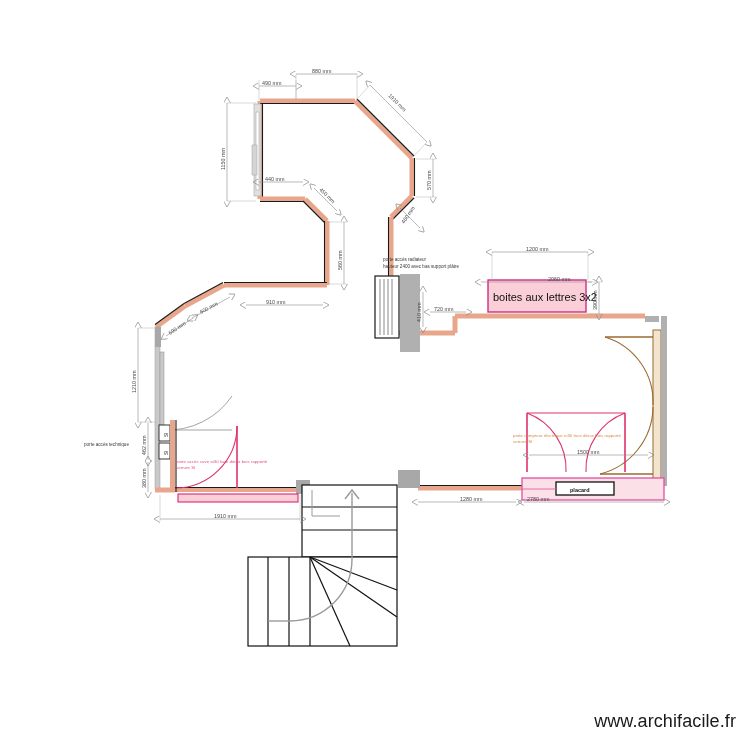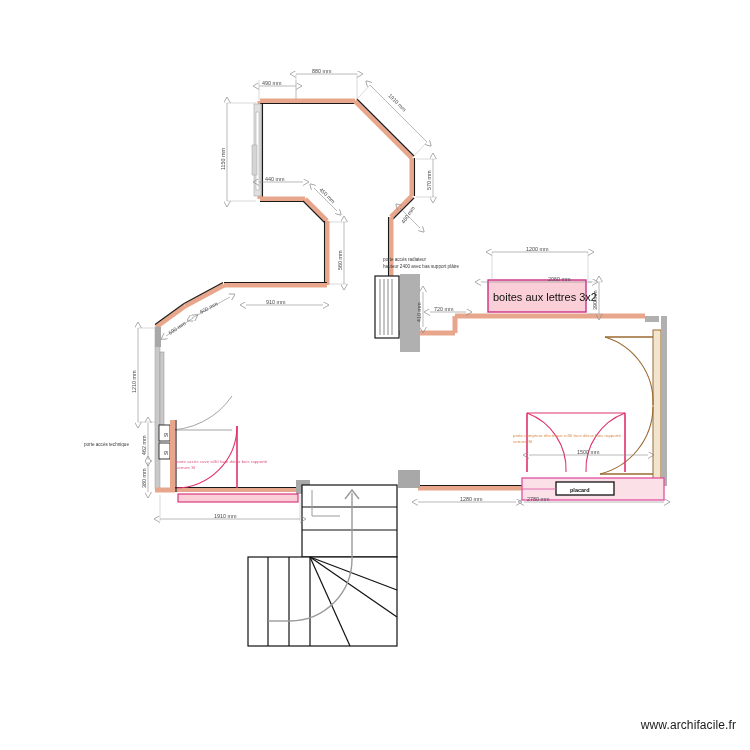--- a/index.html
+++ b/index.html
@@ -23,21 +23,21 @@
   }
   #plan-svg {
     position: absolute;
     left: 0; top: 0;
   }
   .footer-credit {
     position: absolute;
     right: 14px;
     bottom: 18px;
     font-family: "Liberation Sans", sans-serif;
-    font-size: 12px;
+    font-size: 18px;
     color: #1a1a1a;
     letter-spacing: 0.1px;
   }
   
   .dim-txt {
     font-family: "Liberation Sans", sans-serif;
     font-size: 5.4px;
     fill: #4a4a4a;
   }
   .note-txt {

